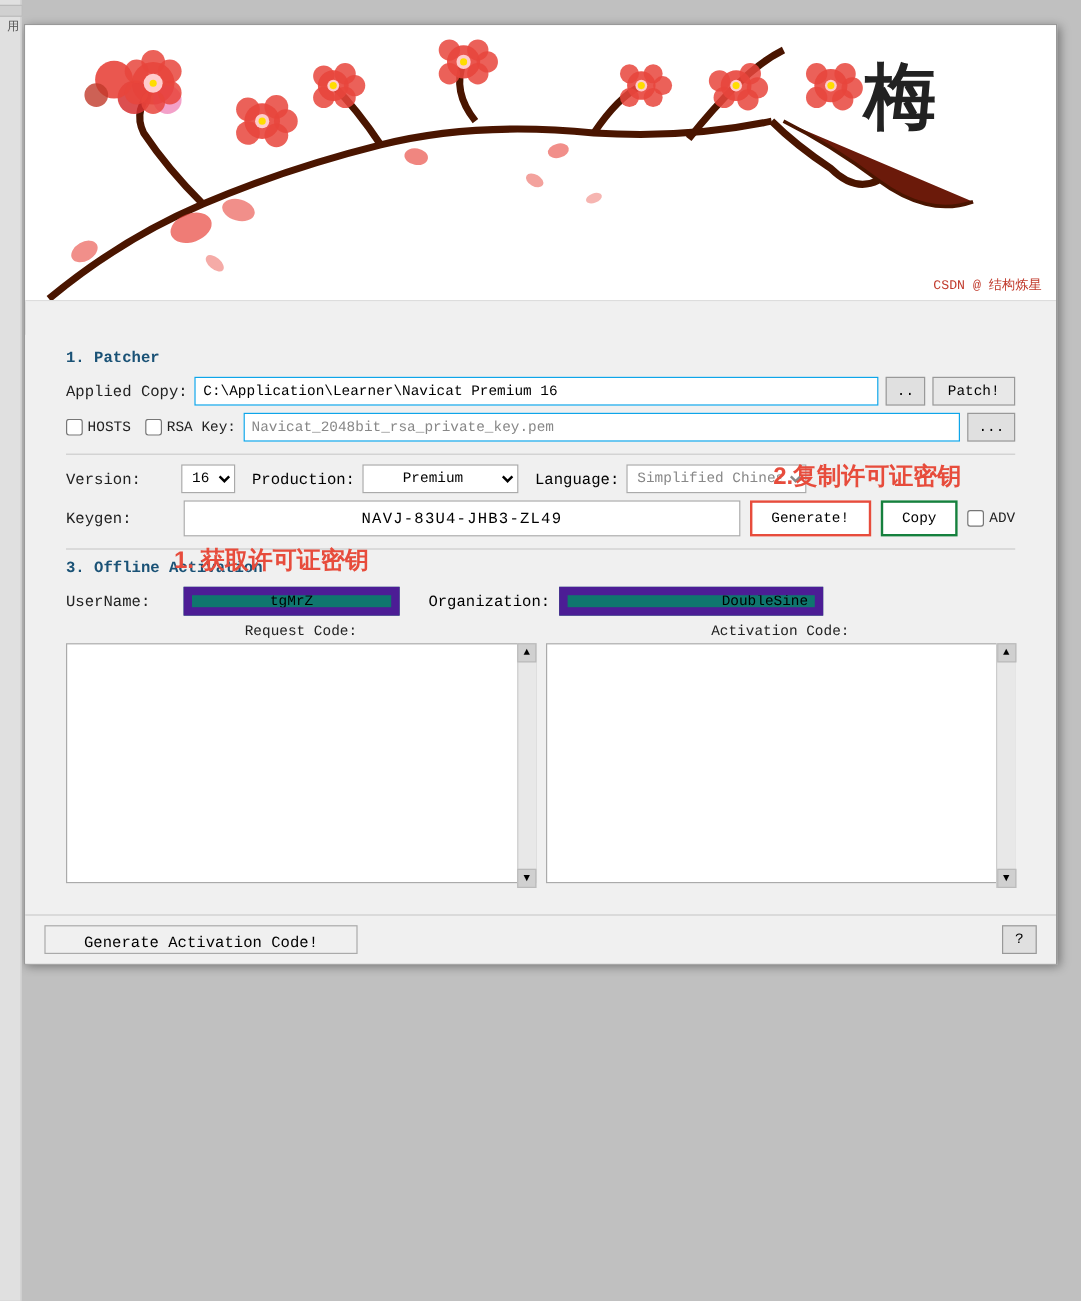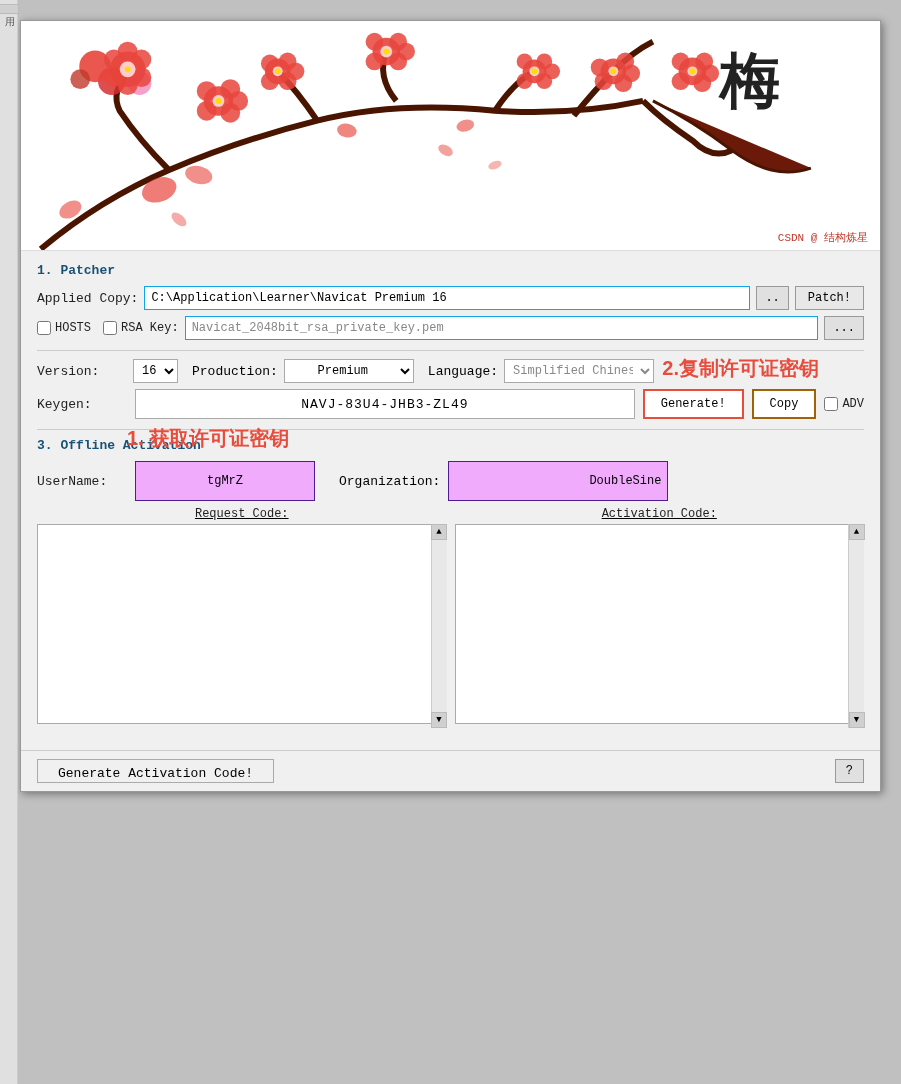--- a/index.html
+++ b/index.html
@@ -109,22 +109,23 @@
       font-size: 10px;
       color: #555;
       background: #d0d0d0;
       padding: 4px 2px;
       cursor: pointer;
       border: 1px solid #bbb;
     }
 
     
     .content {
-      padding: 12px 16px;
+      padding: 12px 34px;
       background: #f0f0f0;
+      margin-top: 28px;
     }
 
     
     .section-title {
       font-weight: bold;
       color: #1a5276;
       margin-bottom: 8px;
       font-size: 13px;
     }
 
@@ -189,30 +190,30 @@
     .btn.generate {
       background: white;
       border: 2px solid #e74c3c;
       color: #000;
       padding: 5px 16px;
       height: 30px;
     }
 
     .btn.copy {
       background: white;
-      border: 2px solid #a16207;
+      border: 2px solid #15803d;
       color: #000;
       padding: 5px 16px;
       height: 30px;
     }
 
     .btn.gen-activation {
       background: #f0f0f0;
       border: 1px solid #aaa;
-      padding: 6px 20px;
+      padding: 6px 32px;
       font-family: 'Courier New', monospace;
       font-size: 13px;
       cursor: pointer;
     }
 
     .checkbox-label {
       display: flex;
       align-items: flex-end;
       gap: 4px;
       font-size: 12px;
@@ -261,40 +262,39 @@
 
     
     .offline-row {
       display: flex;
       align-items: center;
       gap: 8px;
       margin-bottom: 6px;
     }
 
     .offline-input {
-      background: #f0abfc;
-      border: 1px solid #4c1d95;
+      background: #0f766e;
+      border: 7px solid #4c1d95;
       padding: 3px 6px;
       font-family: 'Courier New', monospace;
       font-size: 12px;
-      height: 40px;
+      height: 24px;
       width: 180px;
       text-align: center;
     }
 
     
     .code-area-row {
       display: flex;
       gap: 8px;
       margin-bottom: 8px;
     }
 
     .code-area-col {
       flex: 1;
-      text-decoration: underline;
     }
 
     .code-area-label {
       font-size: 12px;
       color: #222;
       margin-bottom: 3px;
       text-align: center;
     }
 
     .code-textarea-wrapper {

